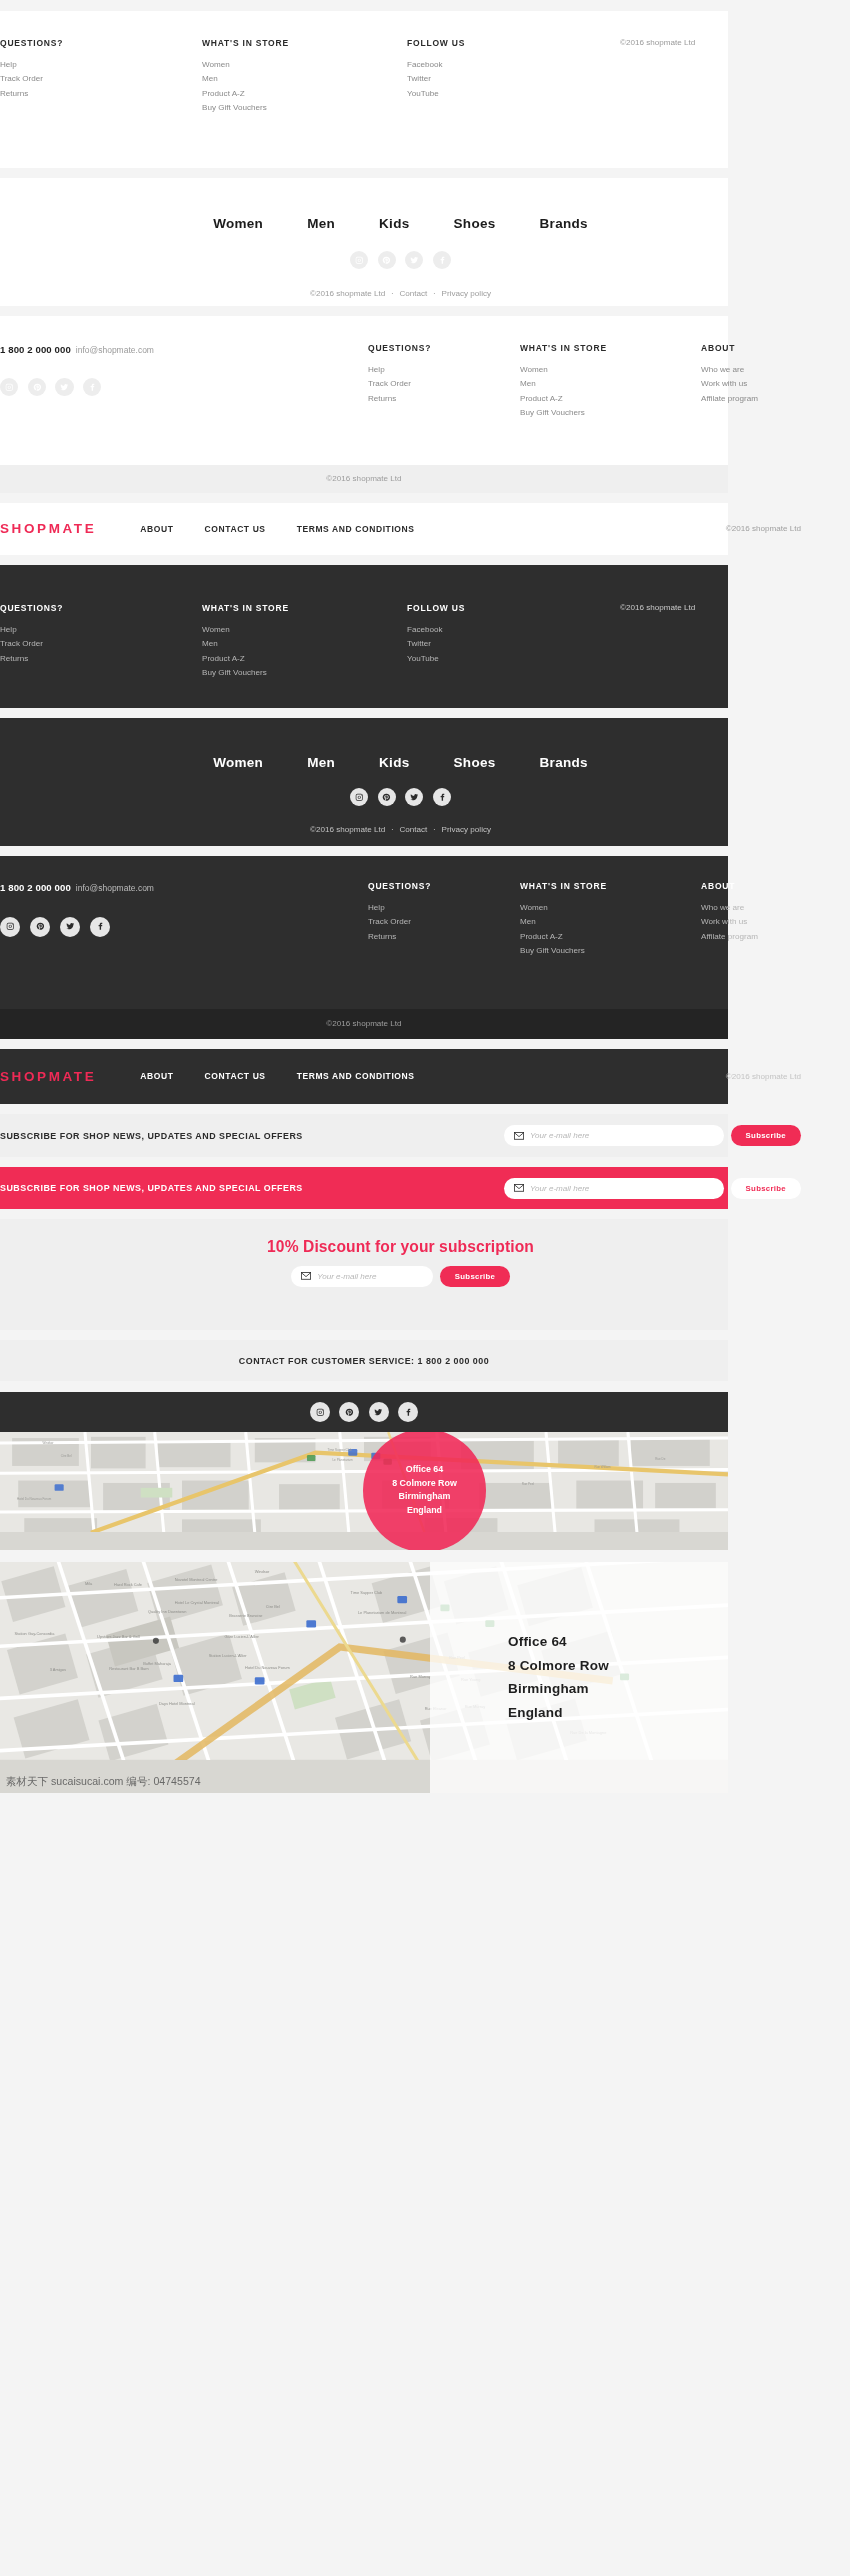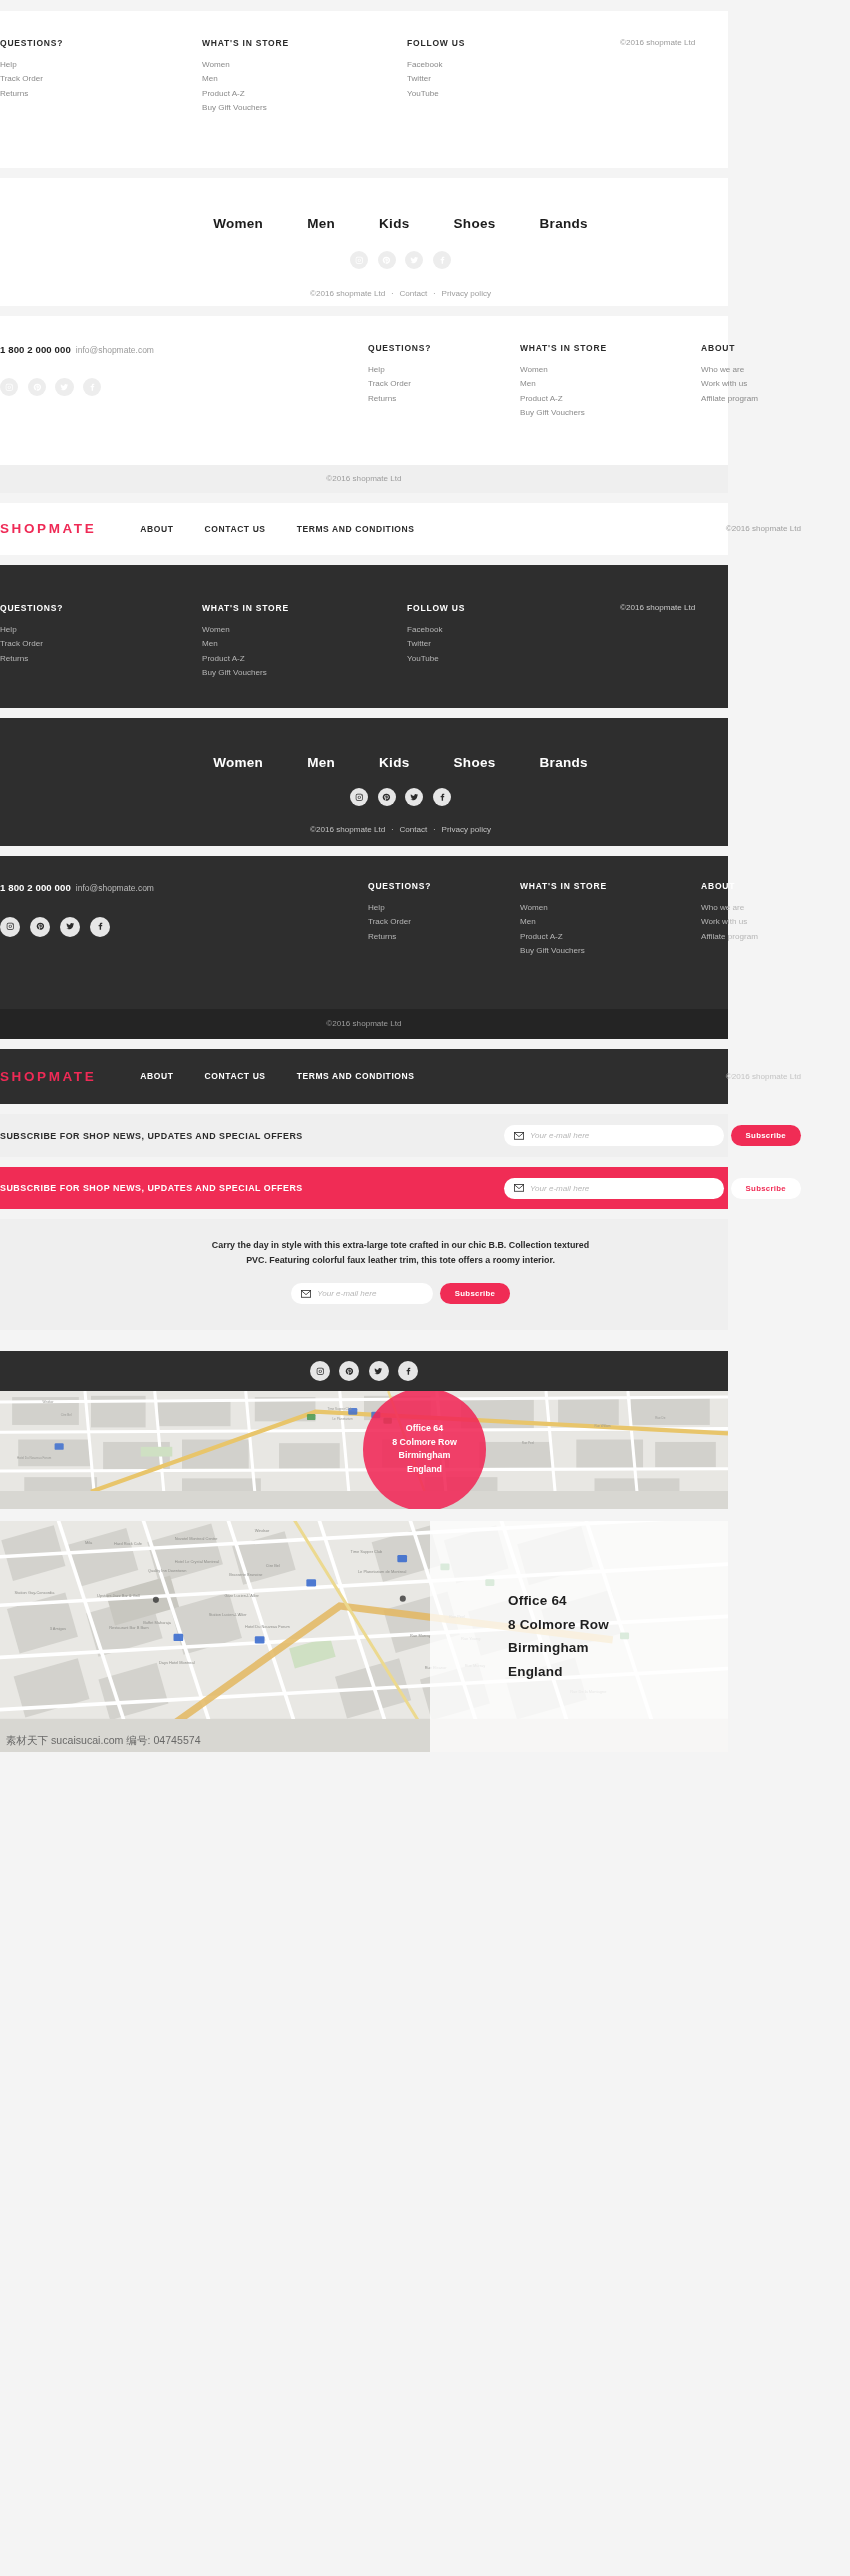--- a/index.html
+++ b/index.html
@@ -508,35 +508,38 @@
           </div>
           <button class="subbtn">Subscribe</button>
         </div>
       </div>
     </div>
   </div>
 
   <div class="sec gap" style="height:10px"></div>
   <div class="sec bg-mgray" style="height:111px">
     <div class="inner promo" style="padding-top:18.4px">
-      <p>Carry the day in style with this extra-large tote crafted in our chic B.B. Collection textured PVC. Featuring colorful faux leather trim, this tote offers a roomy interior.</p>
+      <h2>10% Discount for your subscription</h2>
       <div class="subform">
         <div class="field">
           <svg width="10" height="7.8" viewBox="0 0 16 12">
               <rect x="0.6" y="0.6" width="14.8" height="10.8" fill="none" stroke="#2b2b2b" stroke-width="1.3"></rect>
               <path d="M1 1.2l7 6 7-6" fill="none" stroke="#2b2b2b" stroke-width="1.3"></path>
             </svg>
           <span class="ph">Your e-mail here</span>
         </div>
         <button class="subbtn">Subscribe</button>
       </div>
     </div>
   </div>
 
   <div class="sec gap" style="height:10px"></div>
+  <div class="sec bg-mgray" style="height:41px">
+    <div class="svcbar">CONTACT FOR CUSTOMER SERVICE: 1 800 2 000 000</div>
+  </div>
 
   <div class="sec gap" style="height:10.6px"></div>
   <div class="sec bg-dark dark" style="height:40px">
     <div class="socialrow" style="padding-top:10px">
       <span class="sbtn solid" style="width:20px;height:20px">
           <svg viewBox="0 0 24 24">
             <path d="M7 2h10a5 5 0 015 5v10a5 5 0 01-5 5H7a5 5 0 01-5-5V7a5 5 0 015-5zm0 2a3 3 0 00-3 3v10a3 3 0 003 3h10a3 3 0 003-3V7a3 3 0 00-3-3H7zm5 3.5A4.5 4.5 0 117.5 12 4.5 4.5 0 0112 7.5zm0 2A2.5 2.5 0 1014.5 12 2.5 2.5 0 0012 9.5zM17.8 6a1.2 1.2 0 11-1.2 1.2A1.2 1.2 0 0117.8 6z"></path>
           </svg>
         </span>
       <span class="sbtn solid" style="width:20px;height:20px">

